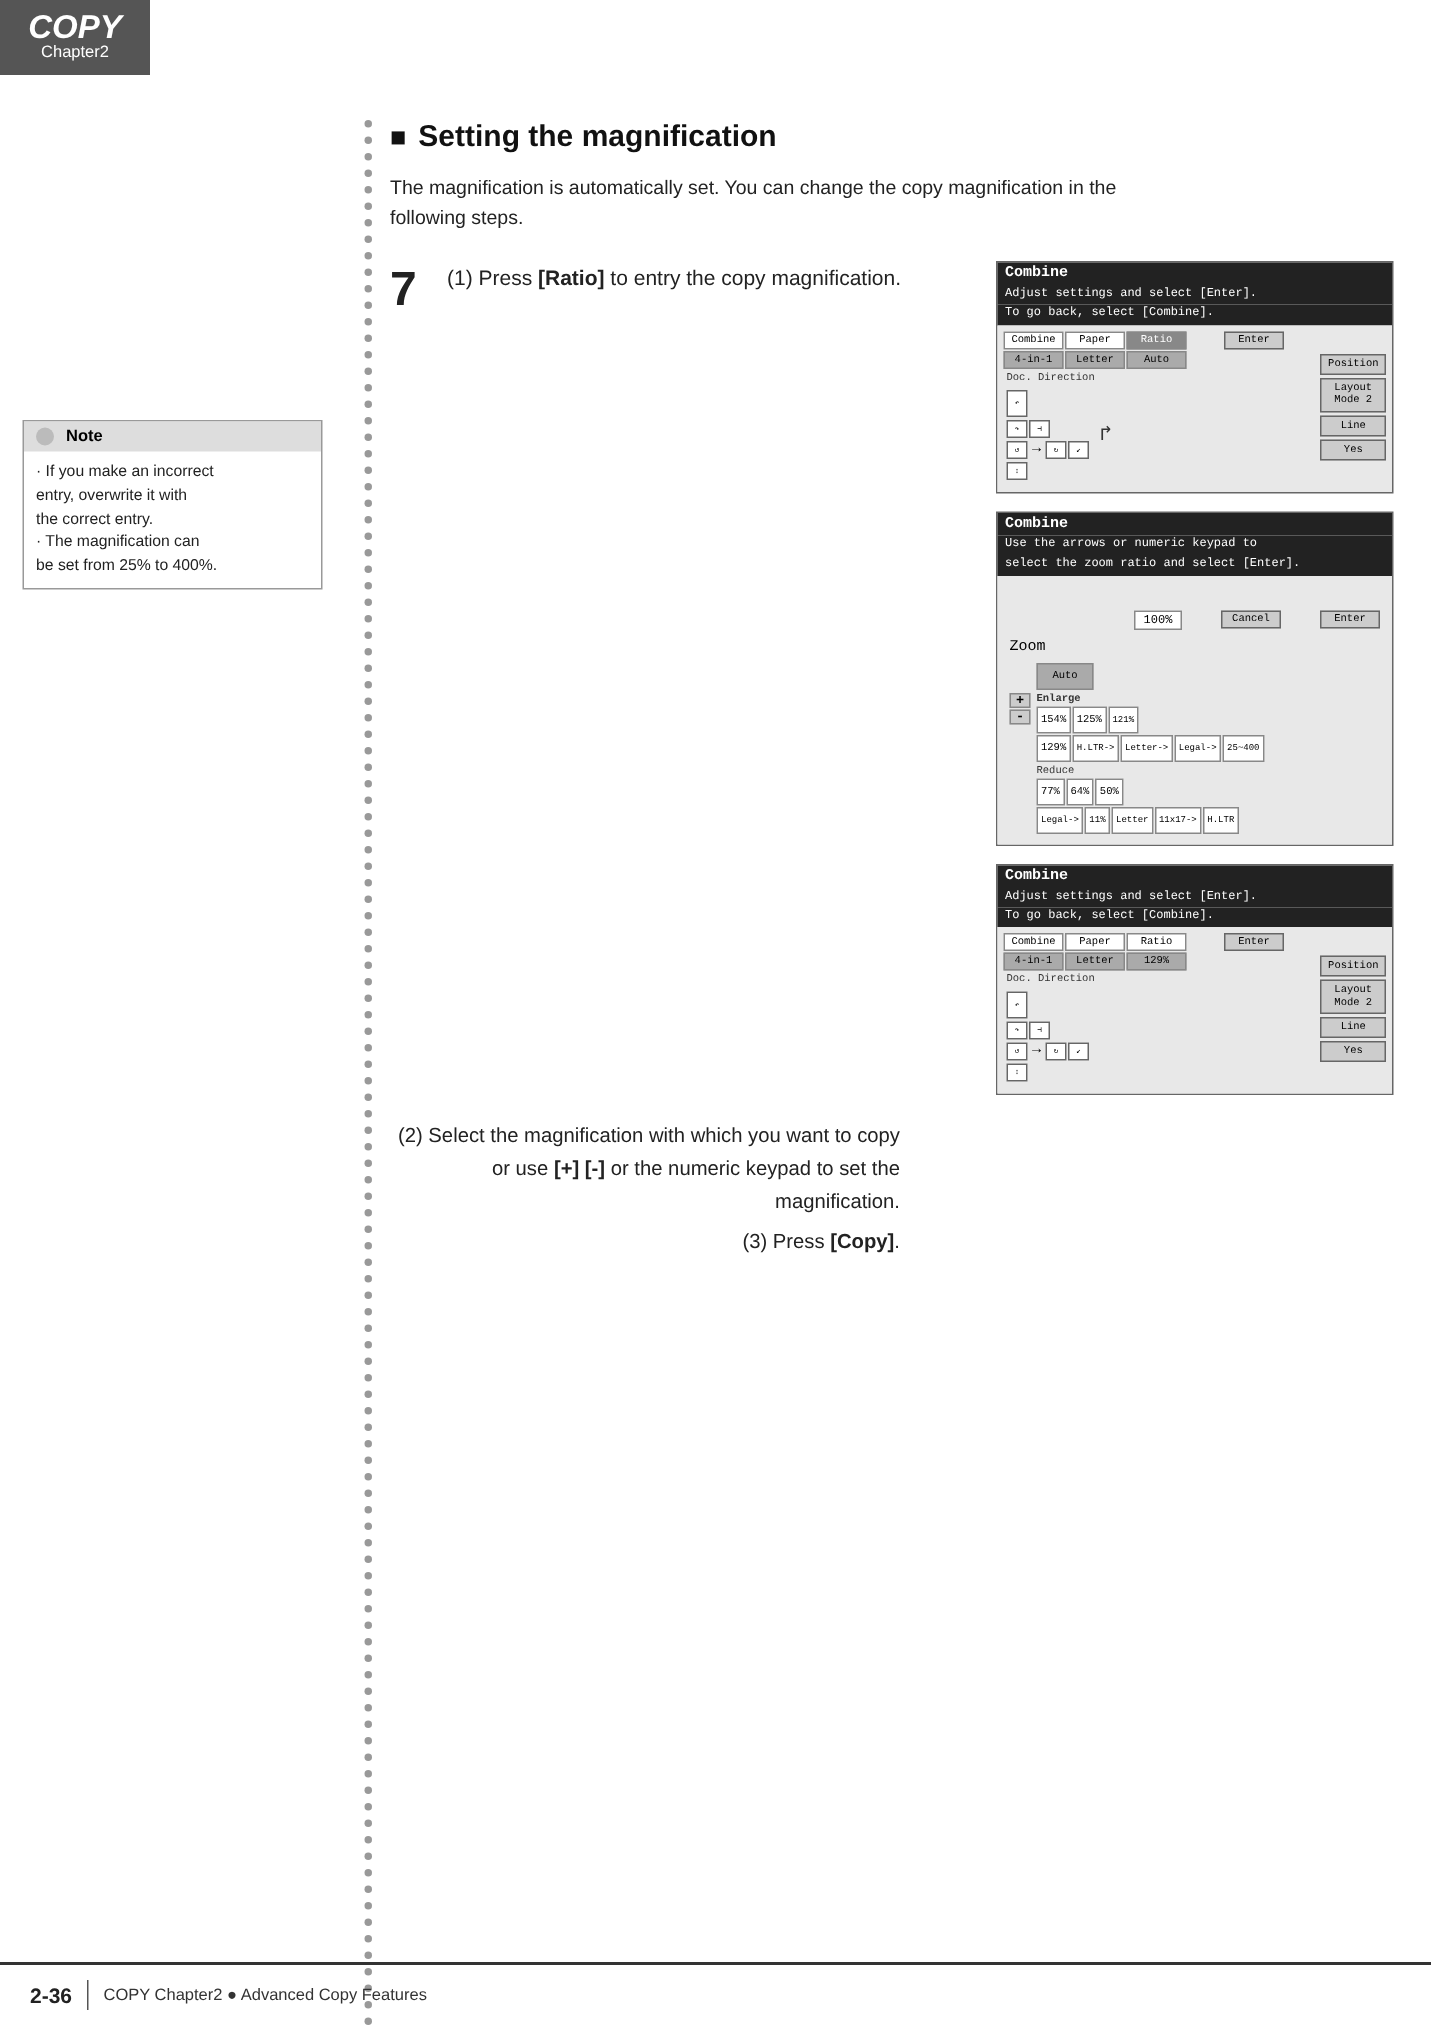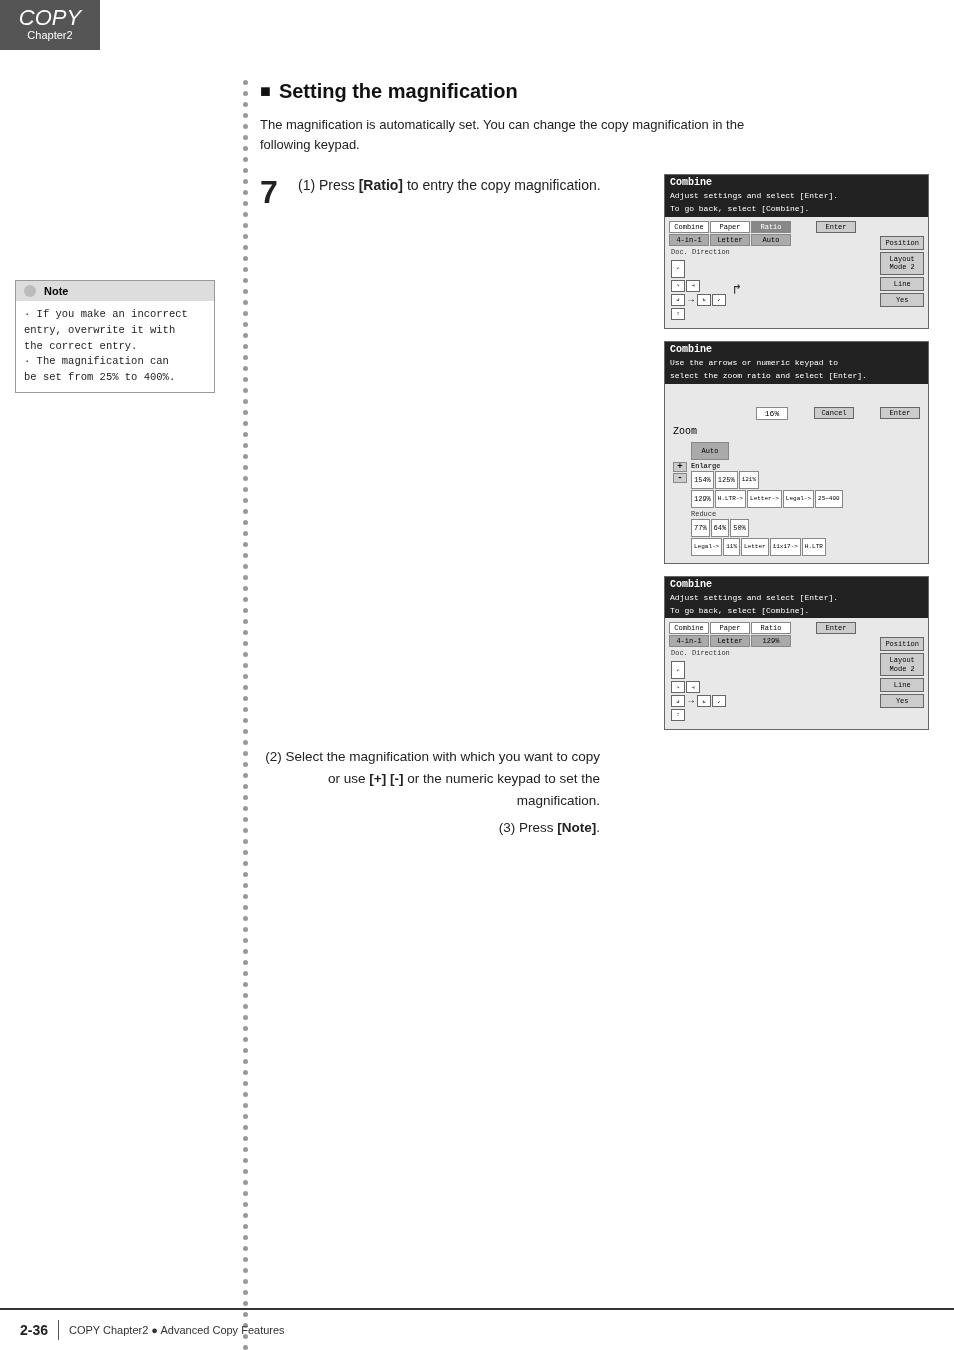--- a/index.html
+++ b/index.html
@@ -20,21 +20,21 @@
       height: 50px;
       background: #555;
       display: flex;
       flex-direction: column;
       align-items: center;
       justify-content: center;
       color: white;
     }
     .header-copy {
       font-size: 22px;
-      font-weight: normal;
+      font-weight: bold;
       font-style: italic;
       line-height: 1;
     }
     .header-chapter {
       font-size: 11px;
       line-height: 1.2;
     }
 
     
     .dotted-line {
@@ -184,21 +184,20 @@
       height: 12px;
       border-radius: 50%;
       background: #bbb;
       display: inline-block;
     }
     .note-content {
       padding: 6px 8px;
       font-size: 10.5px;
       color: #222;
       line-height: 1.5;
-      font-family: Liberation Mono, monospace;
     }
 
     
     .steps-lower {
       margin-top: 0;
     }
     .step-item {
       font-size: 13.5px;
       color: #222;
       line-height: 1.6;
@@ -418,21 +417,21 @@
     <div>· The  magnification  can</div>
     <div>  be set from 25% to 400%.</div>
   </div>
 </div>
 
 <div class="content">
 
   <div class="section-title">Setting the magnification</div>
   <div class="section-desc">
     <span>The magnification is automatically set. You can change the copy magnification in the</span><br>
-    <span>following keypad.</span>
+    <span>following steps.</span>
   </div>
 
   <div style="display:flex; gap:16px; align-items:flex-start; margin-bottom: 16px;">
     <div style="display:flex; gap:8px; align-items:flex-start; flex:1;">
       <span class="step-number">7</span>
       <div class="step-text">
         <span>(1) Press </span><strong>[Ratio]</strong><span> to entry the copy magnification.</span>
       </div>
     </div>
 
@@ -496,21 +495,21 @@
 
       <div class="ui-screen">
         <div class="ui-title-bar">Combine</div>
         <div class="ui-sub-text">Use the arrows or numeric keypad to</div>
         <div class="ui-sub-text">select the zoom ratio and select [Enter].</div>
         <div class="ui-body">
 
           <div class="zoom-top-row">
             <span class="zoom-label">Zoom</span>
             <div style="display:flex; gap:2px; align-items:center;">
-              <div style="border:1px solid #888; background:#fff; padding:1px 3px; font-size:8px; width:32px; text-align:center;">16%</div>
+              <div style="border:1px solid #888; background:#fff; padding:1px 3px; font-size:8px; width:32px; text-align:center;">100%</div>
               <div class="ui-cell btn" style="font-size:7px;">Cancel</div>
               <div class="ui-cell btn" style="font-size:7px;">Enter</div>
             </div>
           </div>
 
           <div style="display:flex; gap:2px; padding: 3px 4px;">
 
             <div style="display:flex; flex-direction:column; gap:2px; margin-right:2px;">
               <div style="height:18px;"></div>
               <div class="plus-minus">
@@ -615,21 +614,21 @@
       </div>
 
     </div>
   </div>
 
   <div class="steps-lower" style="margin-top: 8px; max-width: 340px; text-align: right;">
     <div class="step-item">
       (2) Select the magnification with which you want to copy or use <strong>[+] [-]</strong> or the numeric keypad to set the magnification.
     </div>
     <div class="step-item" style="margin-top:6px;">
-      (3) Press <strong>[Note]</strong>.
+      (3) Press <strong>[Copy]</strong>.
     </div>
   </div>
 
 </div>
 
 <div class="footer">
   <span class="footer-page">2-36</span>
   <div class="footer-sep"></div>
   <span class="footer-text">COPY Chapter2 ● Advanced Copy Features</span>
 </div>

